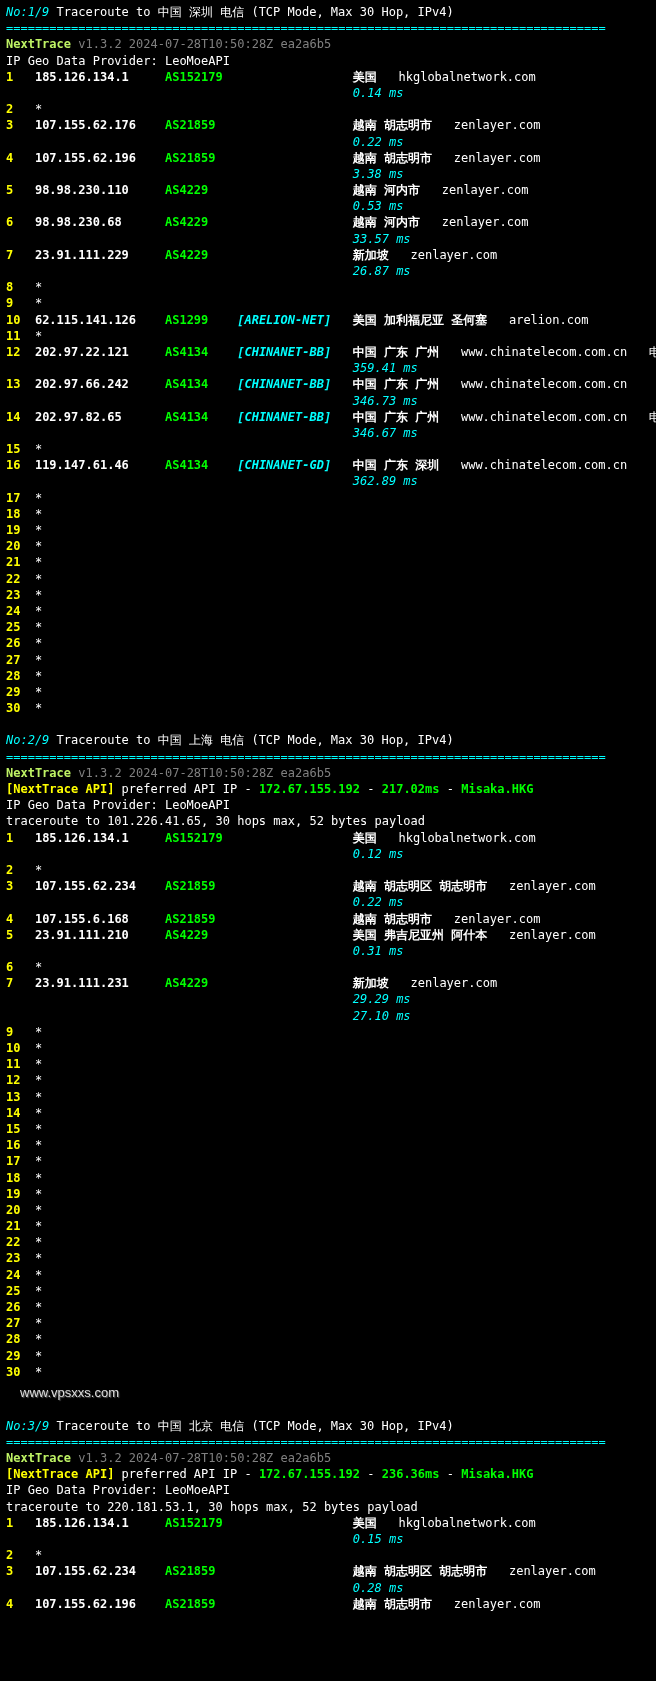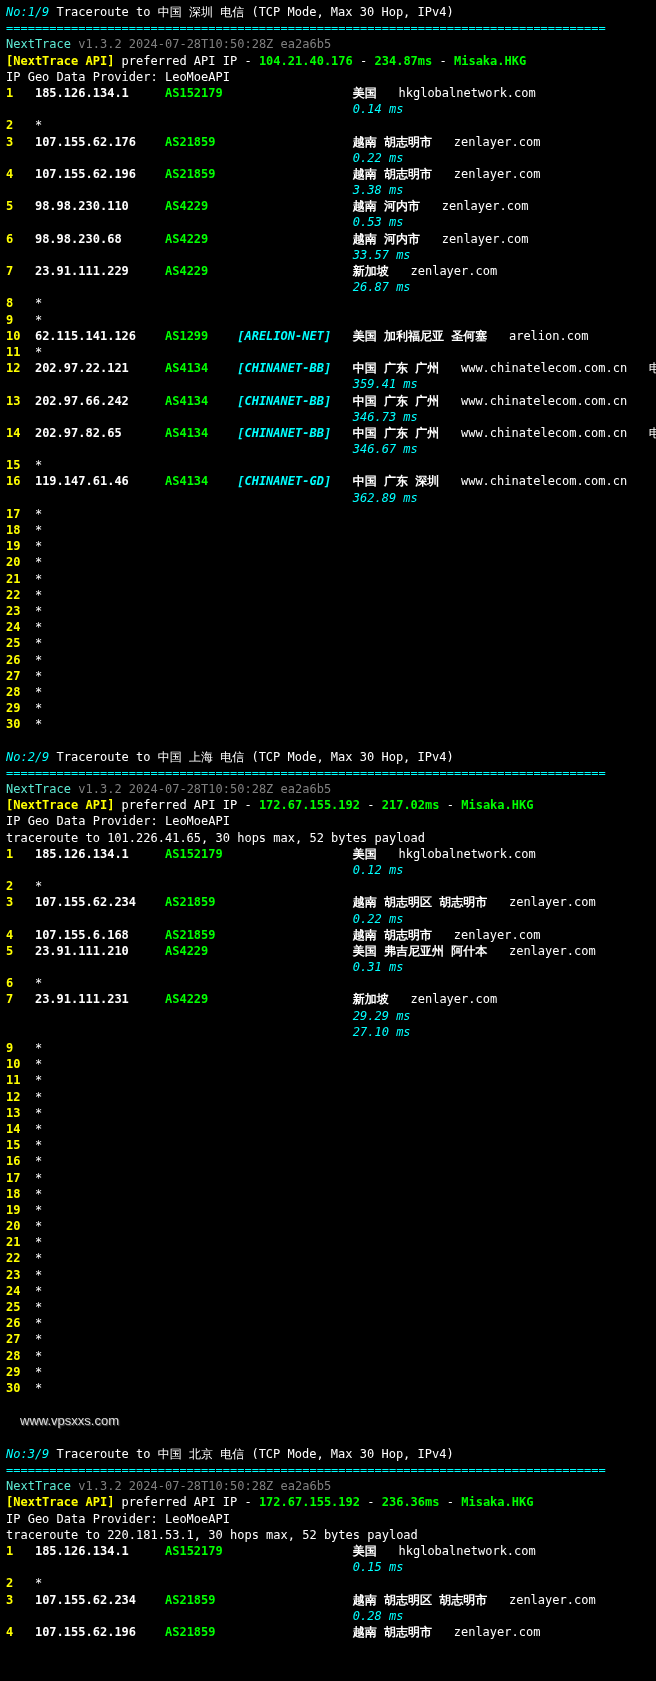--- a/index.html
+++ b/index.html
@@ -11,34 +11,33 @@
     padding: 4px 6px;
     width: 656px;
     box-sizing: border-box;
     line-height: 1.35;
   }
   .white { color: #fff; }
   .cyan { color: #00ffff; font-style: italic; }
   .yellow { color: #ffff00; }
   .green { color: #00ff00; }
   .gray { color: #808080; }
-  .magenta { color: #5eead4; font-weight: normal; }
+  .magenta { color: #bef264; font-weight: bold; }
   .bold { font-weight: bold; }
   .row { white-space: pre; }
   .sep { color: #00ffff; overflow: hidden; white-space: nowrap; }
-  .watermark { color: #ddd; text-shadow: 1px 1px 1px #555; font-family: Arial, sans-serif; font-size: 13px; margin: 16px 0 0 14px; }
+  .watermark { color: #ddd; text-shadow: 1px 1px 1px #555; font-family: Arial, sans-serif; font-size: 13px; margin: 4px 0 0 14px; }
 </style>
 </head>
 <body>
 
 <div id="out">
     <div class="row"><span class="cyan">No:1/9</span><span class="white"> Traceroute to 中国 深圳 电信 (TCP Mode, Max 30 Hop, IPv4)</span></div>
     <div class="sep">===================================================================================</div>
     <div class="row"><span class="magenta">NextTrace</span> <span class="gray">v1.3.2 2024-07-28T10:50:28Z ea2a6b5</span></div>
-    <div class="row"><span class="yellow bold">[NextTrace API]</span><span class="white"> preferred API IP - </span><span class="green bold">104.21.40.176</span><span class="white"> - </span><span class="green bold">234.87ms</span><span class="white"> - </span><span class="green bold">Misaka.HKG</span></div>
     <div class="row white">IP Geo Data Provider: LeoMoeAPI</div>
     <div class="row"><span class="yellow bold">1   </span><span class="white bold">185.126.134.1     </span><span class="green bold">AS152179  </span><span class="cyan bold">                </span><span class="white bold">美国</span>   <span class="white">hkglobalnetwork.com</span></div>
     <div class="row"><span>                                                </span><span class="cyan">0.14 ms</span></div>
     <div class="row"><span class="yellow bold">2   </span><span class="white">*</span></div>
     <div class="row"><span class="yellow bold">3   </span><span class="white bold">107.155.62.176    </span><span class="green bold">AS21859   </span><span class="cyan bold">                </span><span class="white bold">越南 胡志明市</span>   <span class="white">zenlayer.com</span></div>
     <div class="row"><span>                                                </span><span class="cyan">0.22 ms</span></div>
     <div class="row"><span class="yellow bold">4   </span><span class="white bold">107.155.62.196    </span><span class="green bold">AS21859   </span><span class="cyan bold">                </span><span class="white bold">越南 胡志明市</span>   <span class="white">zenlayer.com</span></div>
     <div class="row"><span>                                                </span><span class="cyan">3.38 ms</span></div>
     <div class="row"><span class="yellow bold">5   </span><span class="white bold">98.98.230.110     </span><span class="green bold">AS4229    </span><span class="cyan bold">                </span><span class="white bold">越南 河内市</span>   <span class="white">zenlayer.com</span></div>
     <div class="row"><span>                                                </span><span class="cyan">0.53 ms</span></div>

